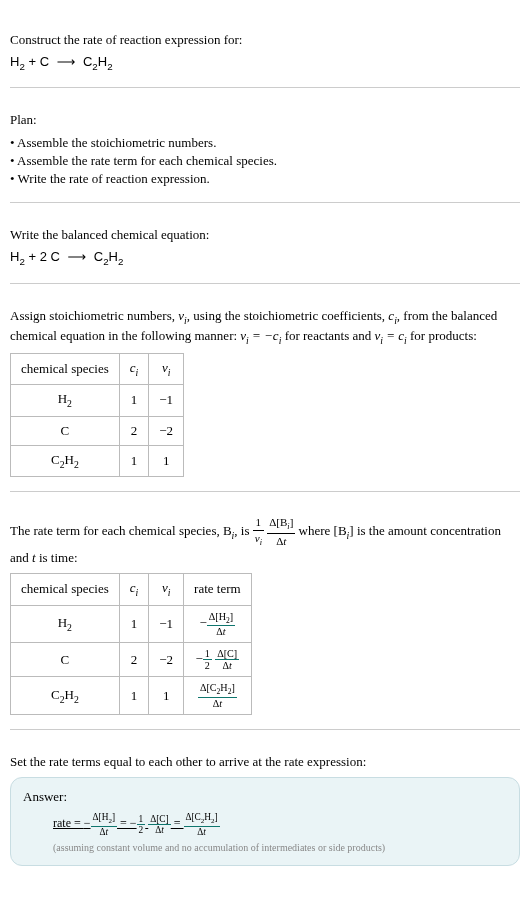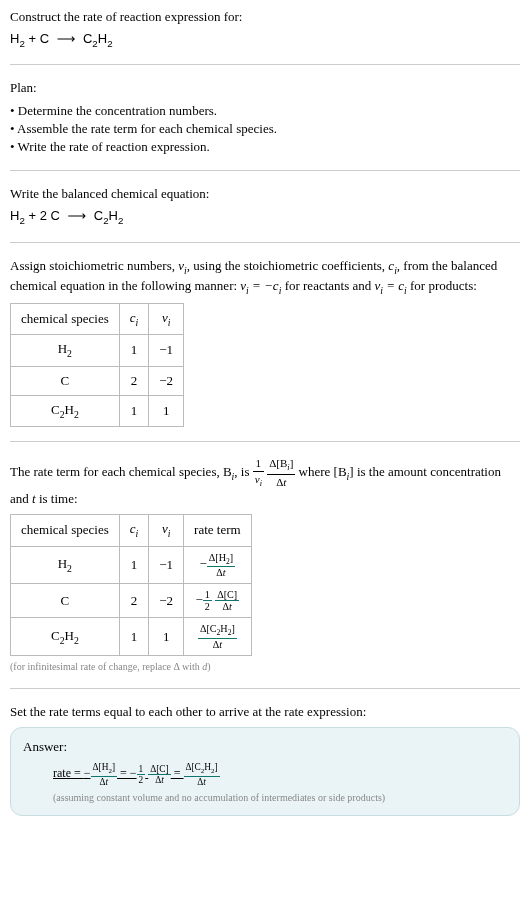--- a/index.html
+++ b/index.html
@@ -11,20 +11,21 @@
       font-family: Georgia, 'Times New Roman', serif;
       background: #fff;
       color: #000;
       font-size: 13px;
       line-height: 1.4;
       padding: 8px 10px;
       width: 530px;
     }
     .section {
       margin-bottom: 12px;
+      margin-top: 23px;
     }
     hr {
       border: none;
       border-top: 1px solid #ccc;
       margin: 14px 0;
     }
     .equation {
       font-family: Arial, sans-serif;
       font-size: 13px;
       margin-top: 4px;
@@ -126,21 +127,21 @@
   <div class="equation">
     <span>H<sub>2</sub> + C <span class="arrow">⟶</span> C<sub>2</sub>H<sub>2</sub></span>
   </div>
 </div>
 
 <hr>
 
 <div class="section">
   <div>Plan:</div>
   <div class="bullet-list">
-    <div class="bullet-item">• Determine the concentration numbers.</div>
+    <div class="bullet-item">• Assemble the stoichiometric numbers.</div>
     <div class="bullet-item">• Assemble the rate term for each chemical species.</div>
     <div class="bullet-item">• Write the rate of reaction expression.</div>
   </div>
 </div>
 
 <hr>
 
 <div class="section">
   <div>Write the balanced chemical equation:</div>
   <div class="equation">
@@ -217,21 +218,20 @@
     <tr>
       <td>C<sub>2</sub>H<sub>2</sub></td>
       <td class="center">1</td>
       <td class="center">1</td>
       <td class="center">
         <span class="frac-small"><span class="num">Δ[C<sub>2</sub>H<sub>2</sub>]</span><span class="den">Δ<i>t</i></span></span>
       </td>
     </tr>
   </tbody>
     </table>
-  <div class="footnote">(for infinitesimal rate of change, replace Δ with <i>d</i>)</div>
 </div>
 
 <hr>
 
 <div class="section">
   <div>Set the rate terms equal to each other to arrive at the rate expression:</div>
   <div class="answer-box">
     <div class="answer-label">Answer:</div>
     <div class="answer-eq">
       <span>rate = </span>−<span class="frac-small"><span class="num">Δ[H<sub>2</sub>]</span><span class="den">Δ<i>t</i></span></span>

